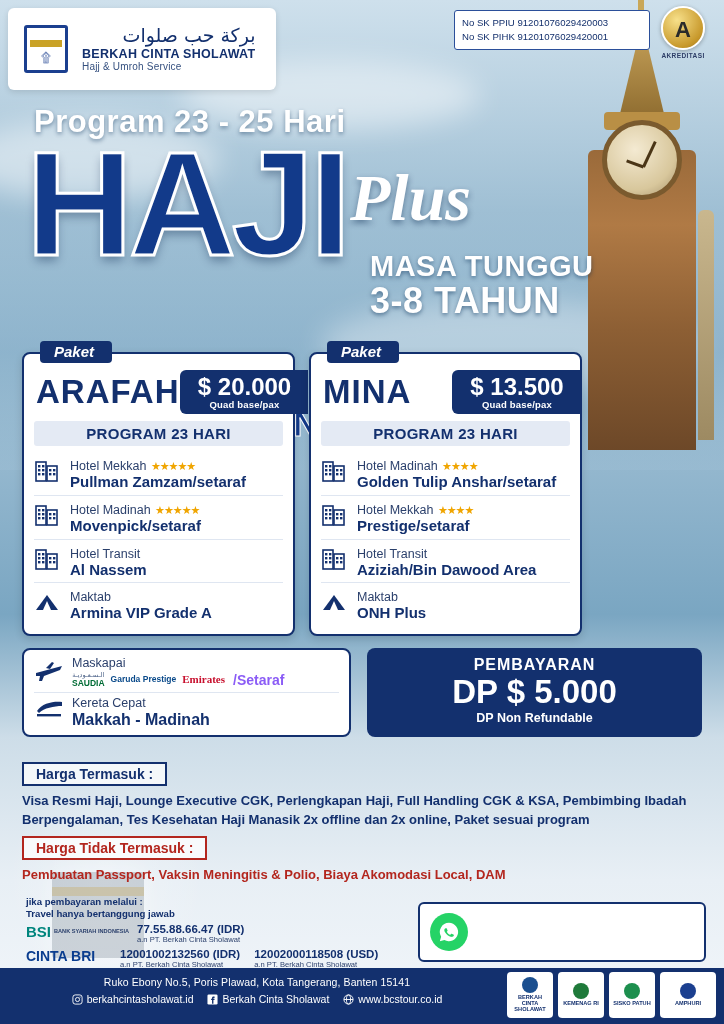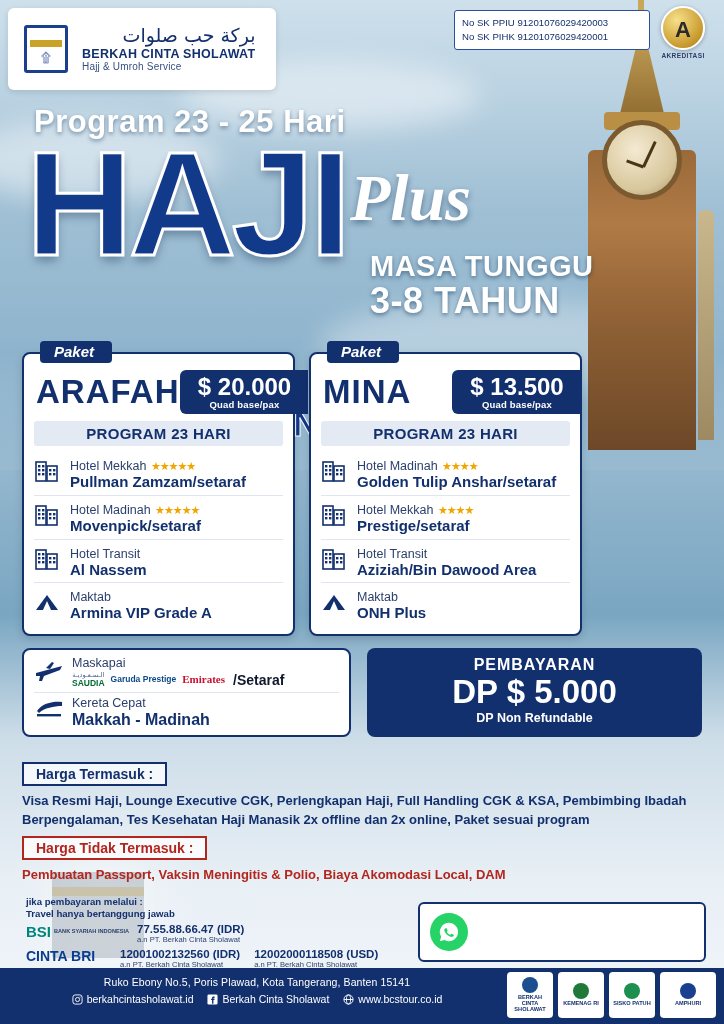--- a/index.html
+++ b/index.html
@@ -225,21 +225,21 @@
   .mrow + .mrow { margin-top: 4px; border-top: 1px solid #dfe6f1; padding-top: 4px; }
   .m-ico { width: 30px; flex: 0 0 30px; color: #13306e; }
   .m-label { font-size: 12.5px; color: #2a3f6b; line-height: 1.1; }
   .m-value { font-size: 16px; font-weight: bold; color: #13306e; line-height: 1.1; }
   .airlines { display: flex; align-items: center; gap: 6px; margin-top: 1px; }
   .al { font-size: 8.5px; font-weight: bold; color: #1b3f6e; text-align: center; line-height: 1.05; }
   .al .sub { font-size: 6.5px; font-weight: normal; color: #4c6288; }
   .al.saudia { color: #006c35; }
   .al.garuda { color: #0a4a8a; }
   .al.emirates { color: #c8102e; font-family: "Liberation Serif", serif; font-size: 11px; }
-  .setaraf { font-size: 14px; font-weight: bold; color: #0f172a; margin-left: 2px; }
+  .setaraf { font-size: 14px; font-weight: bold; color: #8b5cf6; margin-left: 2px; }
   .payment {
     width: 336px; background: #13306e; border-radius: 8px; color: #fff;
     text-align: center; padding: 8px 6px 6px 6px;
   }
   .payment .t1 { font-size: 16px; font-weight: bold; letter-spacing: 1px; }
   .payment .t2 { font-size: 33px; font-weight: bold; line-height: 1.05; margin-top: 1px; }
   .payment .t3 { font-size: 12.5px; font-weight: bold; margin-top: 1px; }
   
   .incl { position: absolute; left: 22px; top: 762px; width: 684px; }
   .tagbox {

